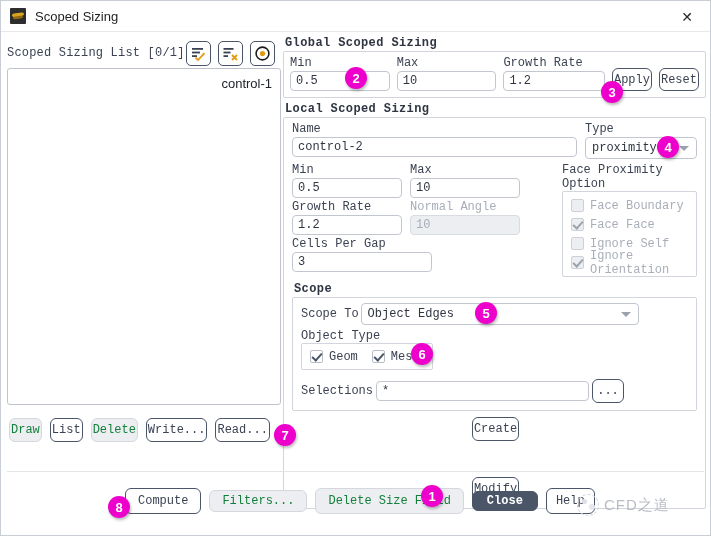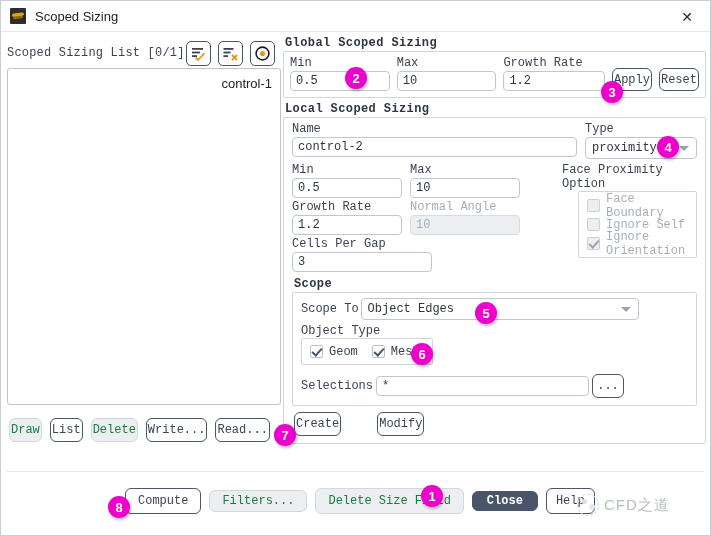--- a/index.html
+++ b/index.html
@@ -288,24 +288,28 @@
                 </div>
               </div>
               <div style="margin-top:2px;">
                 <div class="fieldlabel">Cells Per Gap</div>
                 <input class="txt" style="width: 140px;" value="3">
               </div>
             </div>
 
             <div style="flex:1;padding-left:30px;">
               <div class="legend">Face Proximity Option</div>
-              <div style="border:1px solid #d2d6dc; border-radius:2px; padding:4px 6px 4px 8px;margin-left:16px;">
+              <div style="border:1px solid #d2d6dc; border-radius:2px; padding:4px 6px 4px 8px;">
                 <div class="cbrow">
                   <span class="cbox dim"></span>
                   <span class="cblabel dim">Face Boundary</span>
+                </div>
+                <div class="cbrow">
+                  <span class="cbox dim checked"></span>
+                  <span class="cblabel dim">Face Face</span>
                 </div>
                 <div class="cbrow">
                   <span class="cbox dim"></span>
                   <span class="cblabel dim">Ignore Self</span>
                 </div>
                 <div class="cbrow">
                   <span class="cbox dim checked"></span>
                   <span class="cblabel dim">Ignore Orientation</span>
                 </div>
               </div>
@@ -338,21 +342,21 @@
               </div>
 
               <div style="display:flex; align-items:center; gap:3px; margin-top:9px;">
                 <span class="fieldlabel">Selections</span>
                 <input class="txt" style="flex: 1 1 0%; max-width: 213px;" value="*">
                 <button class="btn" style="width:32px;padding:0;">...</button>
               </div>
             </div>
           </div>
 
-          <div class="btnrow" style="margin-top:6px; gap:36px; padding-left:2px;">
+          <div class="btnrow" style="margin-top:6px; gap:36px; padding-left:2px;flex-direction:column;">
             <button class="btn">Create</button>
             <button class="btn">Modify</button>
           </div>
 
         </div>
       </div>
     </div>
 
     <div class="sep" style="top:439px;"></div>
 

